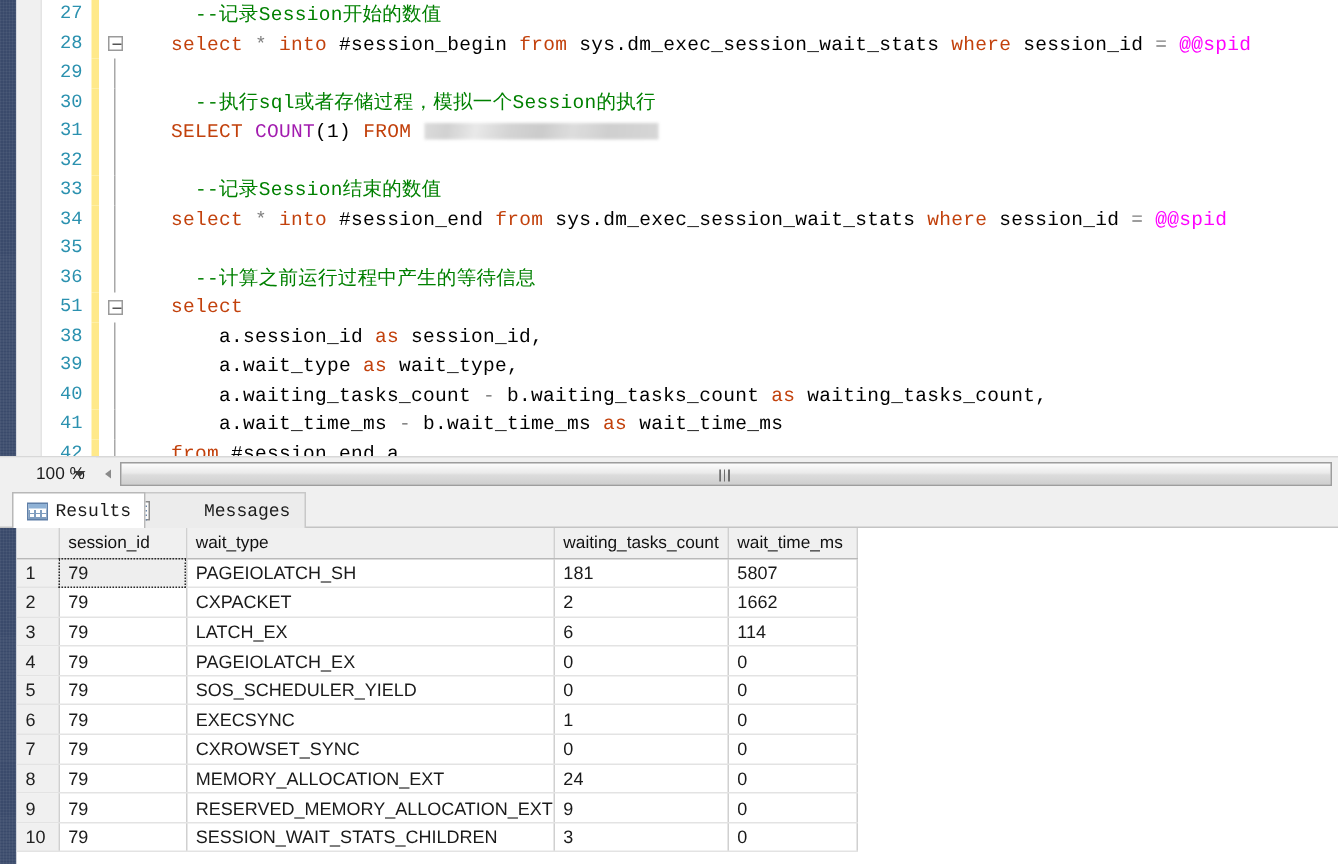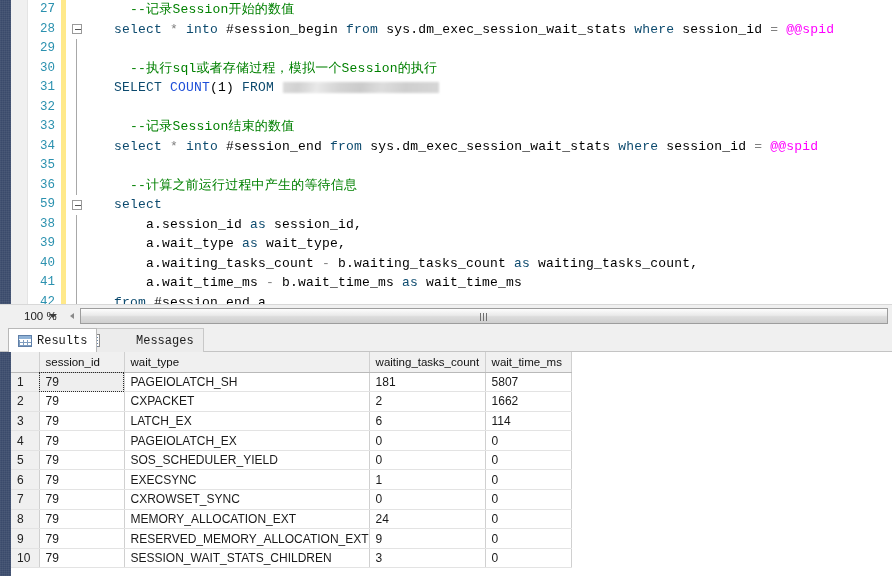--- a/index.html
+++ b/index.html
@@ -101,22 +101,22 @@
     position: absolute;
     left: 57px; top: 0;
     white-space: pre;
     font-family: "Liberation Mono", "DejaVu Sans Mono", monospace;
     font-size: 13px;
     color: #000000;
     letter-spacing: 0.2px;
     margin-left: 28px;
   }
 
-  .kw   { color: #0c4a6e; }
-  .fn   { color: #1d4ed8; }
+  .kw   { color: #c2410c; }
+  .fn   { color: #a21caf; }
   .cmt  { color: #008000; }
   .var  { color: #ff00ff; }
   .op   { color: #808080; }
   .plain{ color: #000000; }
 
   .redacted {
     display: inline-block;
     vertical-align: middle;
     width: 156px; height: 11px;
     background: linear-gradient(100deg,
@@ -390,21 +390,21 @@
           <span class="foldline"></span>
           <span class="code-text"></span>
         </div>
         <div class="row">
           <span class="lineno">36</span>
           <span class="changebar"></span>
           <span class="foldline"></span>
           <span class="code-text"><span class="plain">  </span><span class="cmt">--计算之前运行过程中产生的等待信息</span></span>
         </div>
         <div class="row">
-          <span class="lineno">59</span>
+          <span class="lineno">51</span>
           <span class="changebar"></span>
           <span class="fold"></span>
           <span class="code-text"><span class="kw">select</span></span>
         </div>
         <div class="row">
           <span class="lineno">38</span>
           <span class="changebar"></span>
           <span class="foldline"></span>
           <span class="code-text"><span class="plain">    a.session_id </span><span class="kw">as</span><span class="plain"> session_id,</span></span>
         </div>

